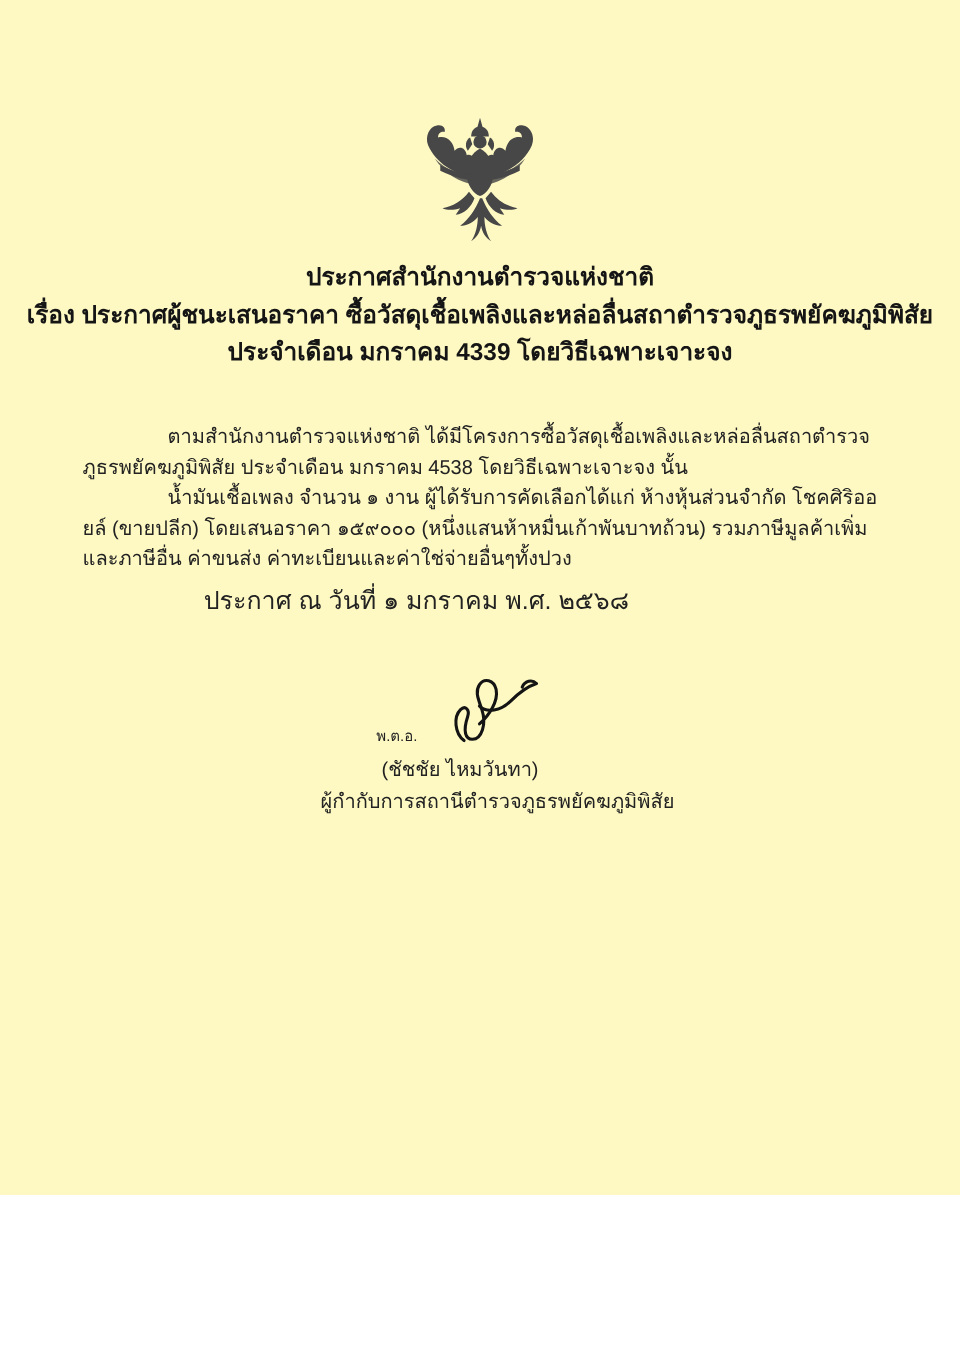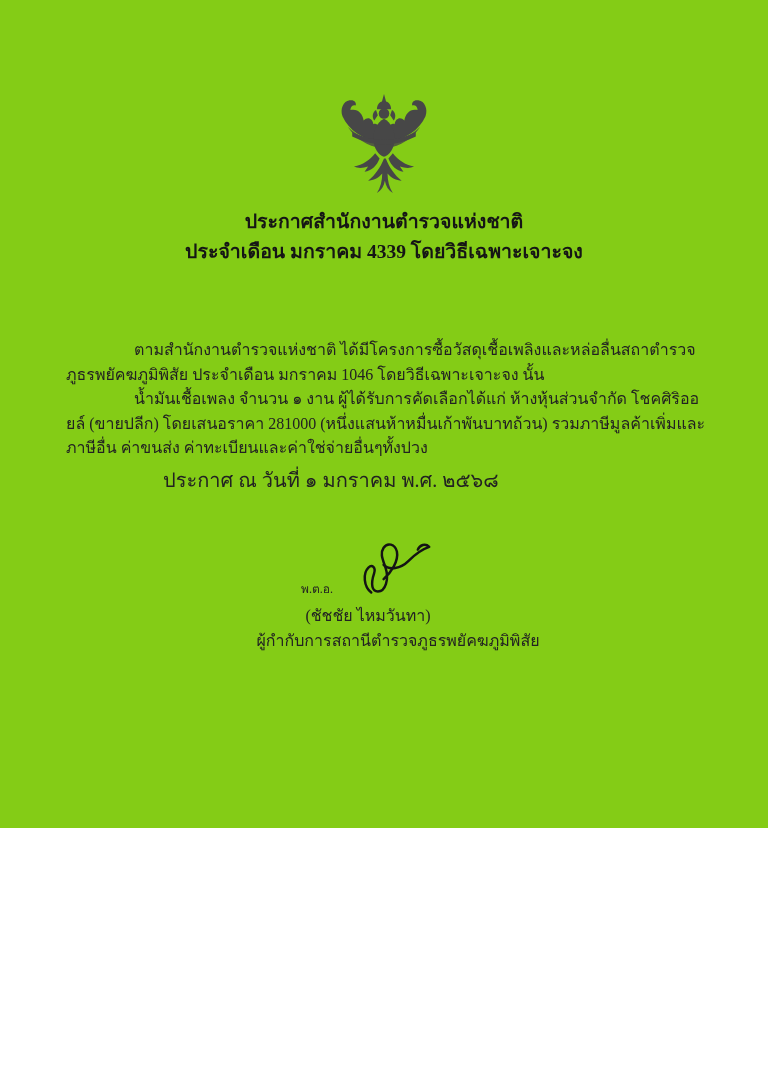--- a/index.html
+++ b/index.html
@@ -1,21 +1,21 @@
 <!DOCTYPE html>
 <html lang="th"><head>
 <meta charset="utf-8">
 <style>
   html, body { margin: 0; padding: 0; background: #ffffff; }
   .page {
     position: relative;
     width: 768px;
-    height: 828px;
-    background: #84cc16;
-    font-family: Liberation Serif, serif;
+    height: 956px;
+    background: #fef9c3;
+    font-family: Liberation Sans, sans-serif;
     color: #1b1b1b;
     overflow: hidden;
   }
   .emblem {
     position: absolute;
     left: 331px;
     top: 92px;
     width: 106px;
     height: 112px;
   }
@@ -120,25 +120,26 @@
 
         <path d="M70,68 C76,76 84,81 94,83 C90,85 84,85 78,83 L82,89 C74,88 68,82 65,74 Z"></path>
 
         <path d="M60,74 C56,84 50,93 42,99 C48,99 54,96 58,91 C58,99 56,107 52,113 C57,110 60,105 61,99 C62,105 65,110 70,113 C66,107 64,99 64,91 C68,96 74,99 80,99 C72,93 66,84 62,74 Z"></path>
       </g>
     </svg>
   </div>
 
   <div class="title-block">
     <div class="title-line">ประกาศสำนักงานตำรวจแห่งชาติ</div>
+    <div class="title-line">เรื่อง ประกาศผู้ชนะเสนอราคา ซื้อวัสดุเชื้อเพลิงและหล่อลื่นสถาตำรวจภูธรพยัคฆภูมิพิสัย</div>
     <div class="title-line">ประจำเดือน มกราคม 4339 โดยวิธีเฉพาะเจาะจง</div>
   </div>
 
-  <p class="body-para para1">ตามสำนักงานตำรวจแห่งชาติ ได้มีโครงการซื้อวัสดุเชื้อเพลิงและหล่อลื่นสถาตำรวจภูธรพยัคฆภูมิพิสัย ประจำเดือน มกราคม 1046 โดยวิธีเฉพาะเจาะจง  นั้น</p>
-  <p class="body-para para2">น้ำมันเชื้อเพลง จำนวน ๑ งาน ผู้ได้รับการคัดเลือกได้แก่ ห้างหุ้นส่วนจำกัด โชคศิริออยล์ (ขายปลีก) โดยเสนอราคา 281000 (หนึ่งแสนห้าหมื่นเก้าพันบาทถ้วน) รวมภาษีมูลค้าเพิ่มและภาษีอื่น ค่าขนส่ง  ค่าทะเบียนและค่าใช่จ่ายอื่นๆทั้งปวง</p>
+  <p class="body-para para1">ตามสำนักงานตำรวจแห่งชาติ ได้มีโครงการซื้อวัสดุเชื้อเพลิงและหล่อลื่นสถาตำรวจภูธรพยัคฆภูมิพิสัย ประจำเดือน มกราคม 4538 โดยวิธีเฉพาะเจาะจง  นั้น</p>
+  <p class="body-para para2">น้ำมันเชื้อเพลง จำนวน ๑ งาน ผู้ได้รับการคัดเลือกได้แก่ ห้างหุ้นส่วนจำกัด โชคศิริออยล์ (ขายปลีก) โดยเสนอราคา ๑๕๙๐๐๐ (หนึ่งแสนห้าหมื่นเก้าพันบาทถ้วน) รวมภาษีมูลค้าเพิ่มและภาษีอื่น ค่าขนส่ง  ค่าทะเบียนและค่าใช่จ่ายอื่นๆทั้งปวง</p>
 
   <div class="date-line">ประกาศ ณ วันที่ ๑  มกราคม  พ.ศ. ๒๕๖๘</div>
 
   <div class="signature-img">
     <svg width="86" height="76" viewBox="0 0 90 80" xmlns="http://www.w3.org/2000/svg">
       <g fill="none" stroke="#141414" stroke-width="2.6" stroke-linecap="round" stroke-linejoin="round">
         <path d="M20,72 C12,66 11,52 17,46 C21,42 25,46 23,52 C19,64 21,71 27,71 C35,71 39,58 35,46 C32,37 29,31 33,25 C37,19 45,21 47,29 C49,39 41,51 33,58"></path>
         <path d="M33,43 C39,49 51,47 59,39 C65,33 72,27 81,24 C77,20 71,22 69,27"></path>
       </g>
     </svg>

